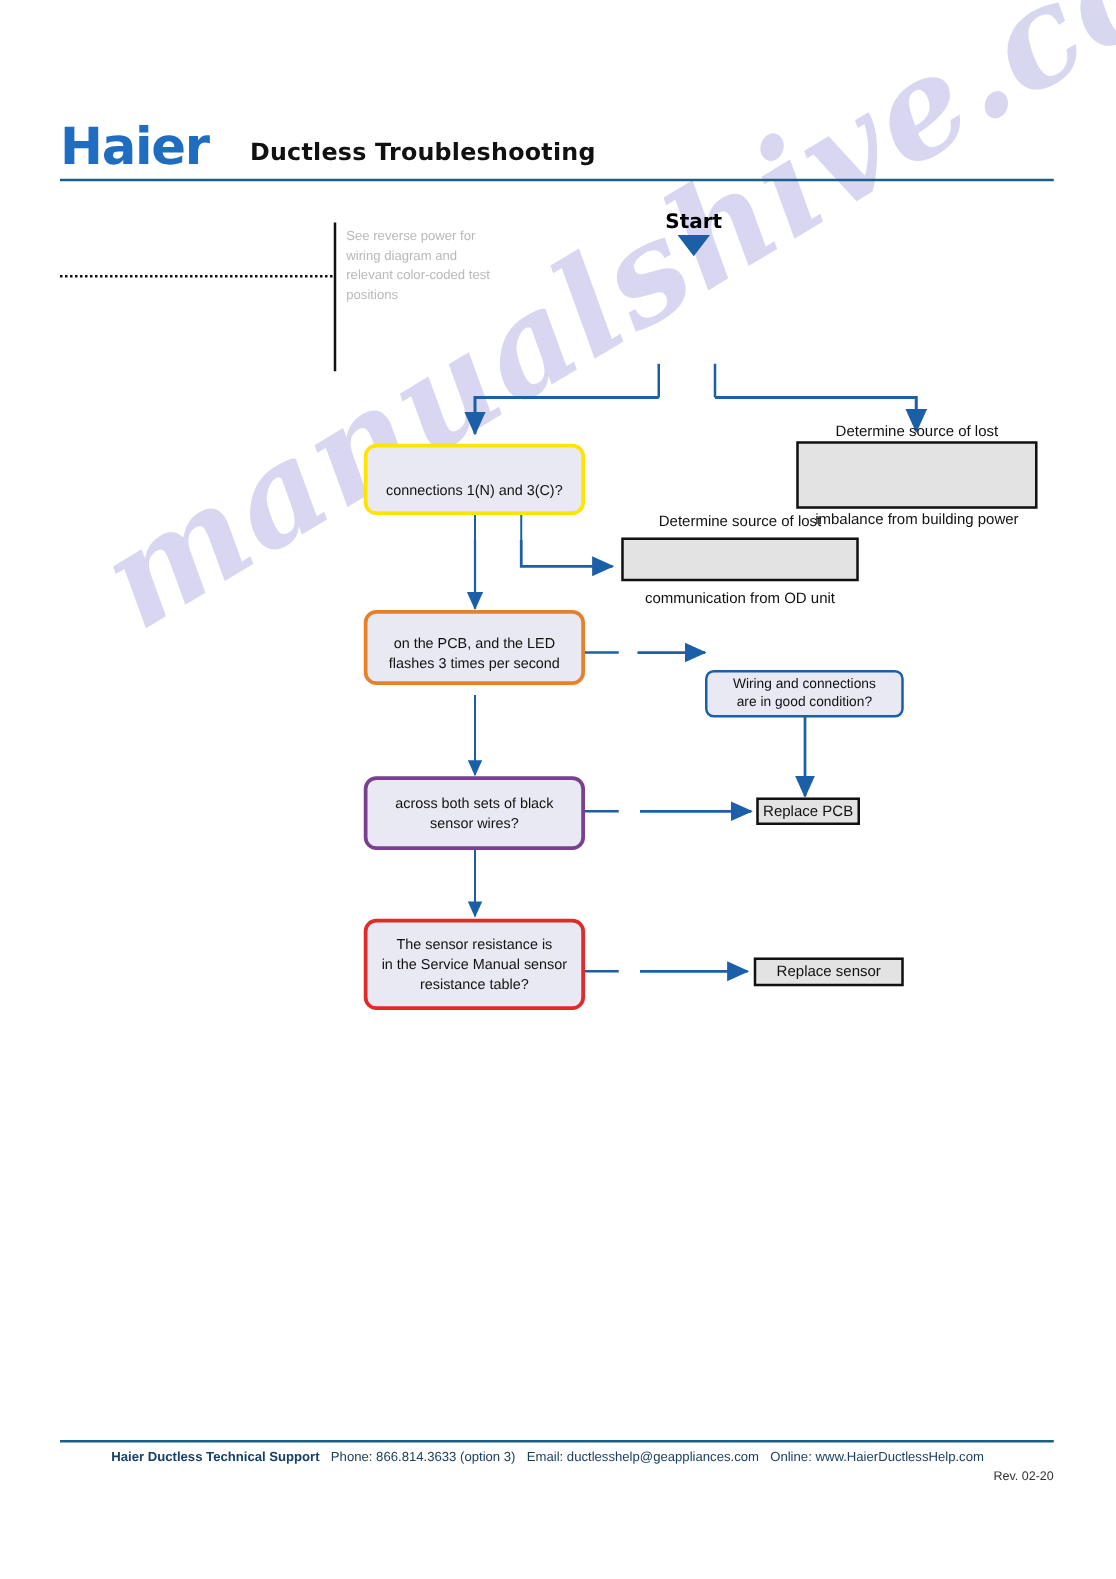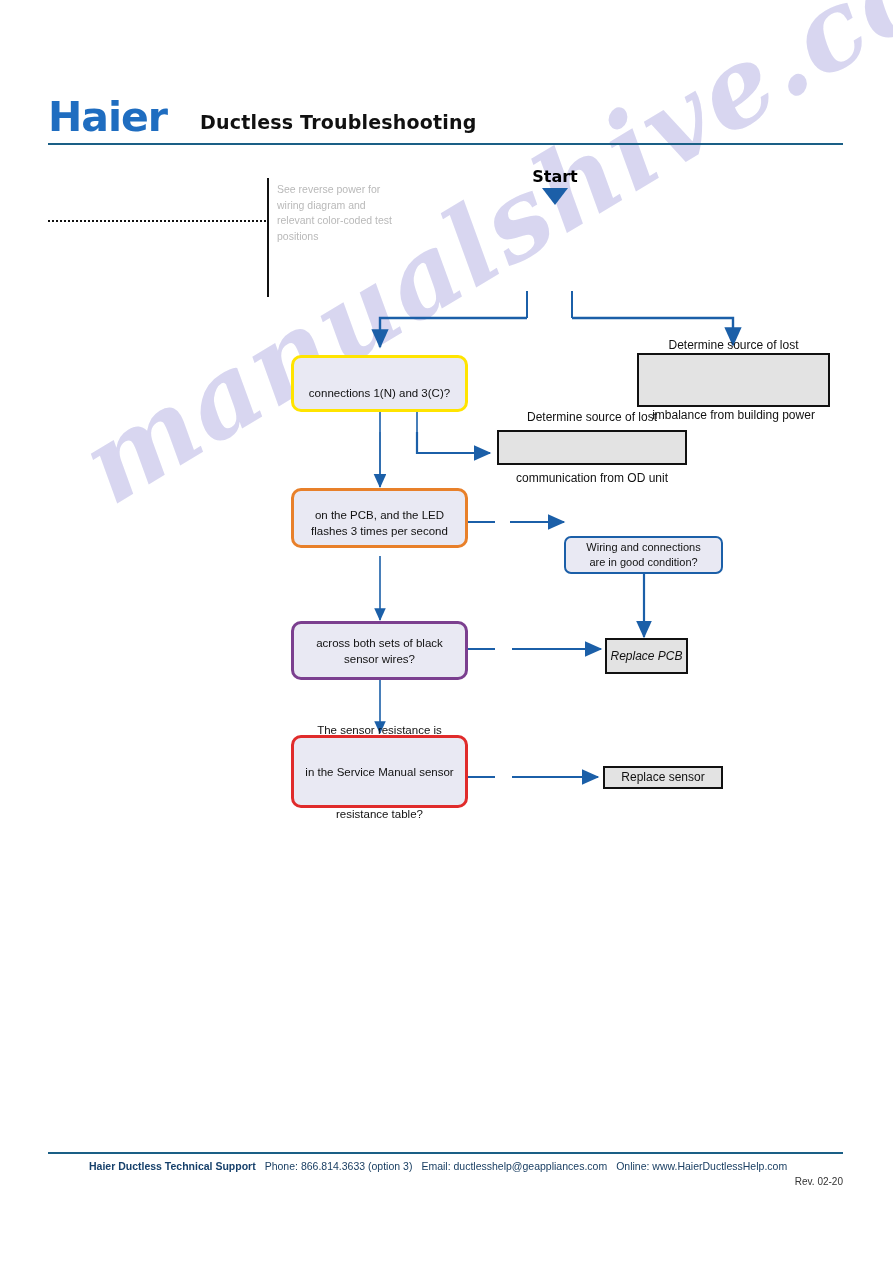--- a/index.html
+++ b/index.html
@@ -207,25 +207,25 @@
     <div class="node decision thin n-blue" style="left:564px;top:507px;width:159px;height:38px;font-size:11px;line-height:15px;">
       <span class="ln">Wiring and connections</span>
       <span class="ln">are in good condition?</span>
     </div>
 
     <div class="node decision n-purple" style="left:291px;top:621px;width:177px;height:59px;">
       <span class="ln">across both sets of black</span>
       <span class="ln">sensor wires?</span>
     </div>
 
-    <div class="node term" style="left:605px;top:638px;width:83px;height:36px;font-style:italic;">
+    <div class="node term" style="left:605px;top:638px;width:83px;height:22px;">
       <span class="ln">Replace PCB</span>
     </div>
 
-    <div class="node decision n-red" style="left:291px;top:735px;width:177px;height:73px;gap:26px;">
+    <div class="node decision n-red" style="left:291px;top:735px;width:177px;height:73px;">
       <span class="ln">The sensor resistance is</span>
       <span class="ln" style="">in the Service Manual sensor</span>
       <span class="ln">resistance table?</span>
     </div>
 
     <div class="node term" style="left:603px;top:766px;width:120px;height:23px;">
       <span class="ln">Replace sensor</span>
     </div>
   </div>
 

